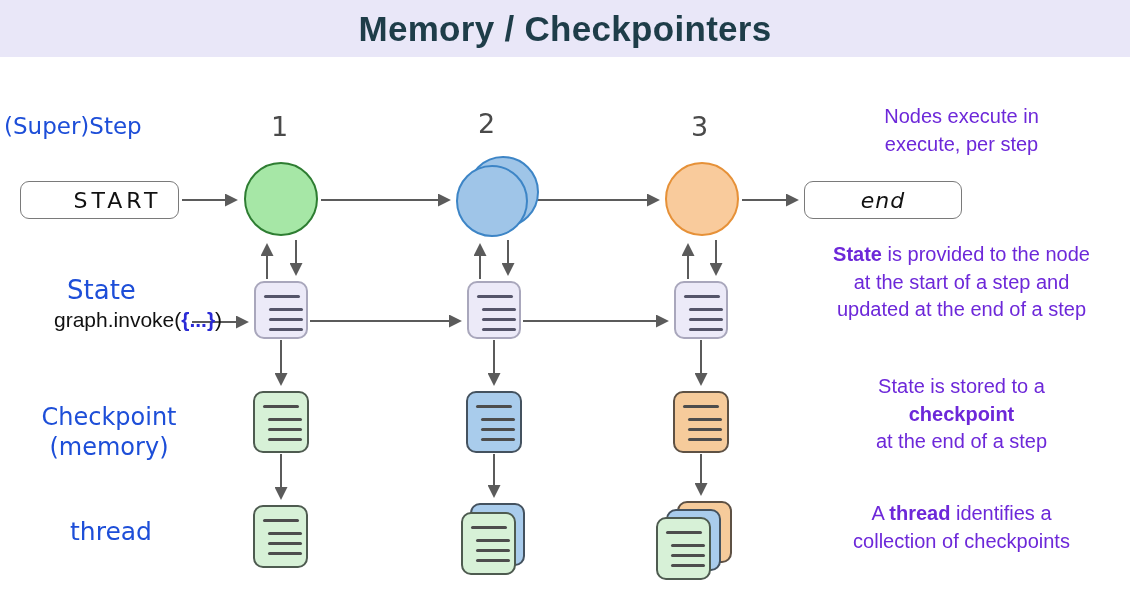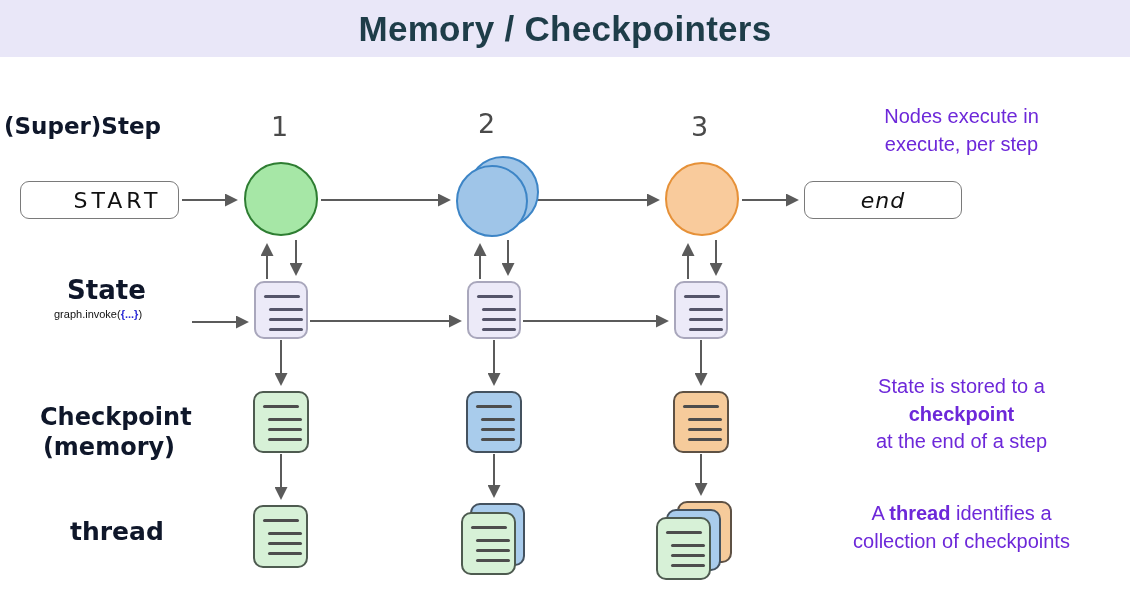--- a/index.html
+++ b/index.html
@@ -5,28 +5,28 @@
   html,body{margin:0;padding:0;background:#fff;}
   .stage{position:relative;width:1130px;height:592px;background:#ffffff;
          font-family:"Liberation Sans",sans-serif;overflow:hidden;}
 
   
   .header{position:absolute;left:0;top:0;width:1130px;height:57px;background:#E9E7F8;
           display:flex;align-items:center;justify-content:center;}
   .title{font-size:35px;font-weight:600;color:#1E3D49;letter-spacing:.3px;text-align:right;}
 
   
-  .hand{font-family:"DejaVu Sans",sans-serif;color:#0f172a;font-weight:bold;}
+  .hand{font-family:"DejaVu Sans",sans-serif;color:#1d4ed8;}
   .label-superstep{position:absolute;left:4px;top:113px;font-size:23px;}
   .step-num{position:absolute;font-size:27px;color:#4a4a4a;font-family:"DejaVu Sans",sans-serif;}
   .num1{left:271px;top:111px;}
   .num2{left:478px;top:108px;}
   .num3{left:691px;top:111px;}
   .label-state{position:absolute;left:67px;top:275px;font-size:26px;}
-  .label-invoke{position:absolute;left:54px;top:308px;font-size:11px;color:#111;}
+  .label-invoke{position:absolute;left:54px;top:308px;font-size:21px;color:#111;}
   .label-invoke b{color:#2B2BD6;}
   .label-checkpoint{position:absolute;left:40px;top:402px;width:138px;text-align:center;
                     font-size:24px;line-height:30px;}
   .label-thread{position:absolute;left:70px;top:517px;font-size:25px;}
 
   
   .node-box{position:absolute;box-sizing:border-box;border:1.6px solid #7A7A7A;border-radius:9px;
             background:#fff;display:flex;align-items:center;justify-content:center;
             font-family:"DejaVu Sans",sans-serif;color:#111;}
   .node-start{left:20px;top:181px;width:159px;height:38px;font-size:22px;letter-spacing:4px;padding-left:36px;}
@@ -202,20 +202,25 @@
       <span class="l l2"></span>
       <span class="l l3"></span>
       <span class="l l4"></span>
     </div>
 
   <div class="note note-seq">
     <div>Nodes  execute in</div>
     <div>execute, per step</div>
   </div>
 
+  <div class="note note-state">
+    <div><b>State</b><span> is provided to the node</span></div>
+    <div>at the start of a step and</div>
+    <div>updated at the end of a step</div>
+  </div>
 
   <div class="note note-checkpoint">
     <div>State is stored to a</div>
     <div><b>checkpoint</b></div>
     <div>at the end of a step</div>
   </div>
 
   <div class="note note-thread">
     <div><span>A </span><b>thread</b><span> identifies a</span></div>
     <div>collection of checkpoints</div>

